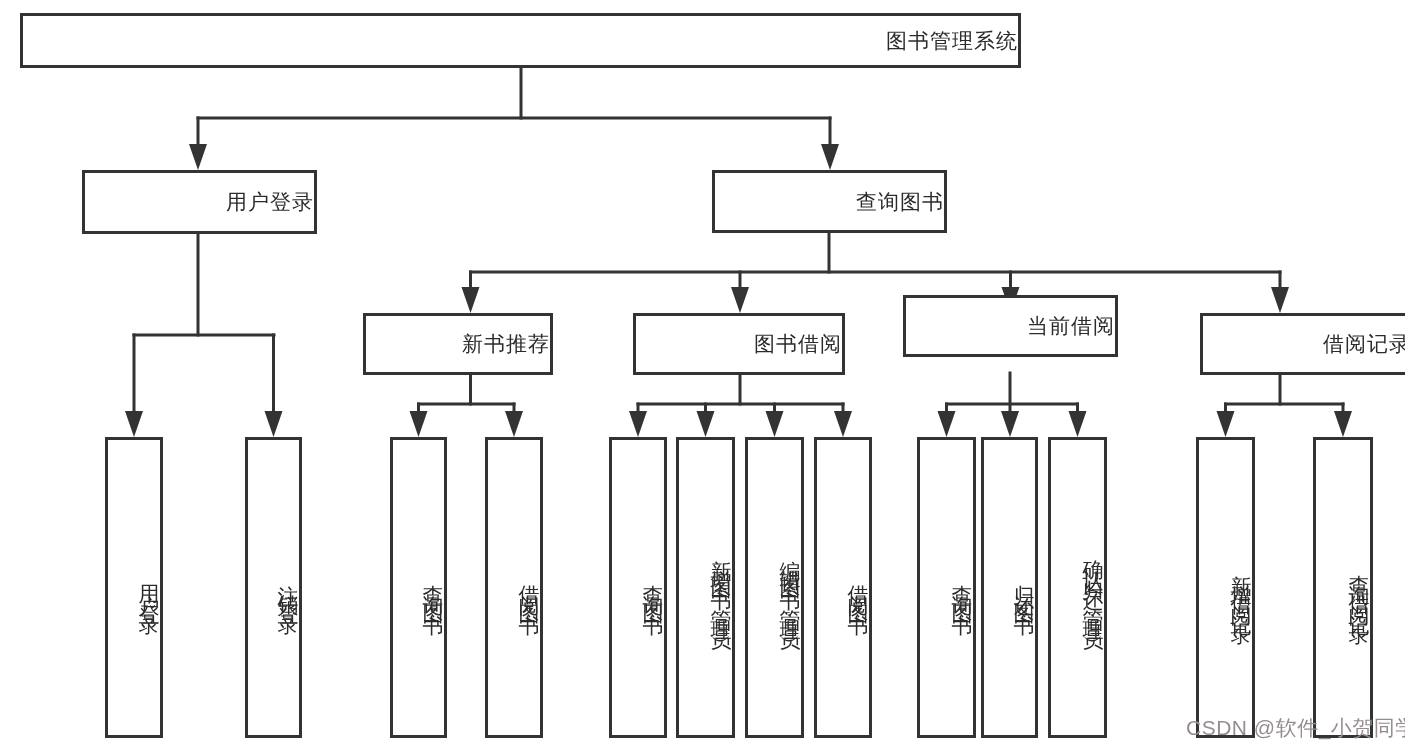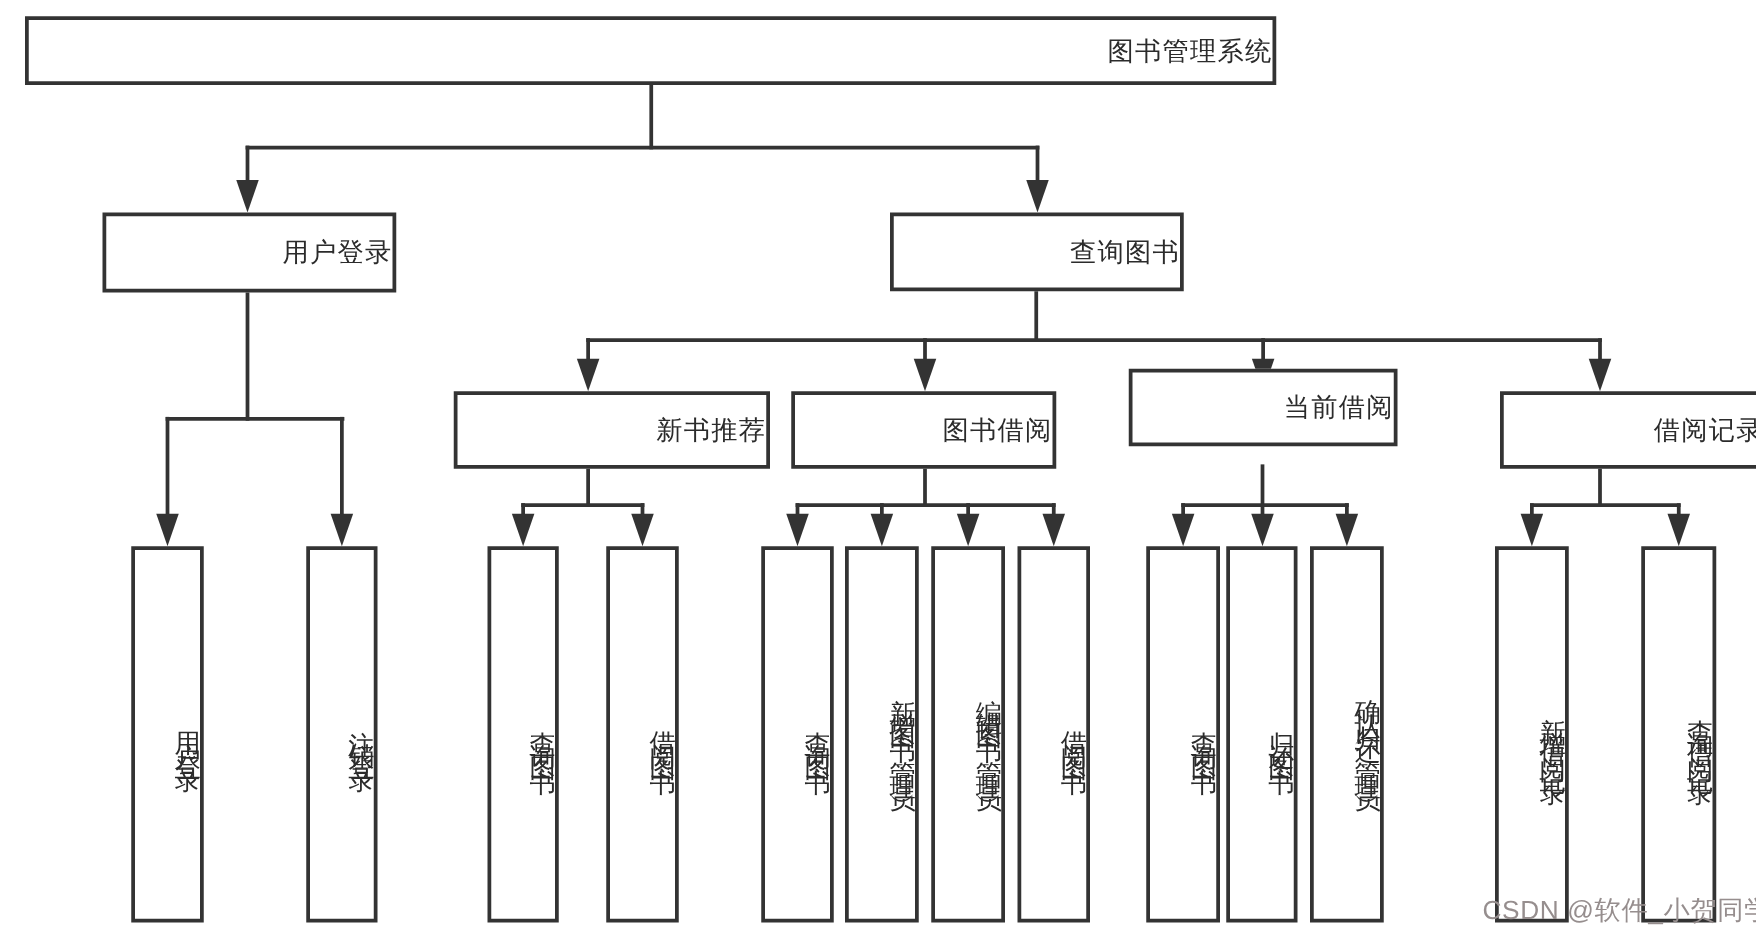--- a/index.html
+++ b/index.html
@@ -103,21 +103,21 @@
   <span class="hlabel">图书管理系统</span>
 </div>
 
 <div class="box" style="left:82px;top:170px;width:235px;height:64px">
   <span class="hlabel">用户登录</span>
 </div>
 <div class="box" style="left:712px;top:170px;width:235px;height:63px">
   <span class="hlabel">查询图书</span>
 </div>
 
-<div class="box" style="left:363px;top:313px;width:253px;height:62px">
+<div class="box" style="left:363px;top:313px;width:190px;height:62px">
   <span class="hlabel">新书推荐</span>
 </div>
 <div class="box" style="left:633px;top:313px;width:212px;height:62px">
   <span class="hlabel">图书借阅</span>
 </div>
 <div class="box" style="left:903px;top:295px;width:215px;height:62px">
   <span class="hlabel">当前借阅</span>
 </div>
 <div class="box" style="left:1200px;top:313px;width:214px;height:62px">
   <span class="hlabel">借阅记录</span>

